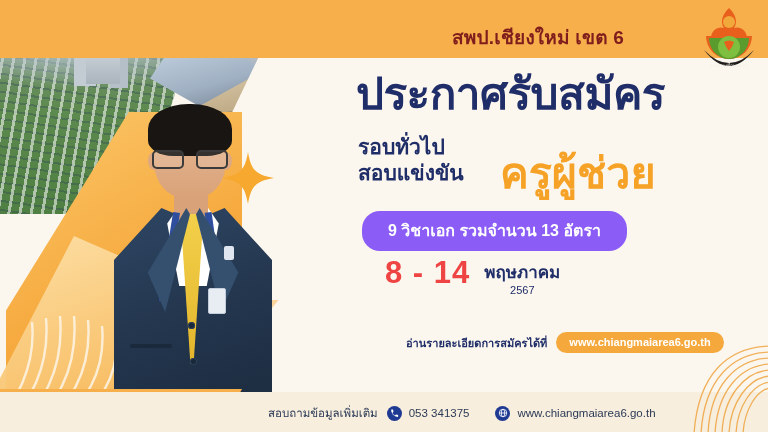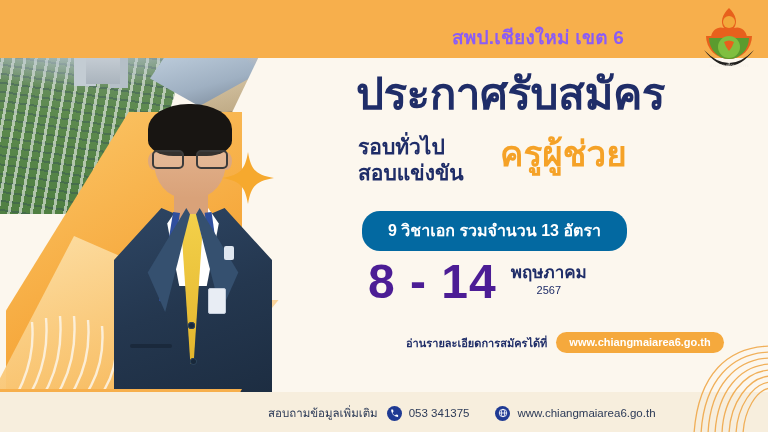--- a/index.html
+++ b/index.html
@@ -14,21 +14,21 @@
     user-select:none;
   }
 
   
   .top-band{
     position:absolute;left:0;top:0;width:768px;height:58px;
     background:#F7AF4C;
   }
   .band-title{
     position:absolute;left:452px;top:22px;
-    font-size:19px;font-weight:bold;color:#8b5cf6;
+    font-size:19px;font-weight:bold;color:#7f1d1d;
     letter-spacing:.2px;white-space:nowrap;
   }
 
   
   .emblem{
     position:absolute;left:698px;top:6px;width:62px;height:74px;
   }
 
   
   .collage{
@@ -170,33 +170,33 @@
     position:absolute;left:356px;top:72px;
     font-size:44px;font-weight:bold;color:#1F2D68;line-height:1;
     letter-spacing:-.5px;white-space:nowrap;
   }
   .sub-col{
     position:absolute;left:358px;top:134px;
     font-size:21px;font-weight:bold;color:#1F2D68;line-height:1.22;
     white-space:nowrap;
   }
   .bigorange{
-    position:absolute;left:500px;top:136px;
-    font-size:35px;font-weight:bold;color:#F5A227;line-height:1;
+    position:absolute;left:500px;top:152px;
+    font-size:43px;font-weight:bold;color:#F5A227;line-height:1;
     white-space:nowrap;
   }
   .pill-majors{
     position:absolute;left:362px;top:211px;
-    padding:7px 26px 8px;border-radius:18px;background:#0369a1;
+    padding:7px 26px 8px;border-radius:18px;background:#8b5cf6;
     font-size:16px;font-weight:bold;color:#ffffff;white-space:nowrap;
   }
   .daterow{position:absolute;left:368px;top:258px;display:flex;align-items:flex-start;}
   .dates{
-    font-size:48px;font-weight:bold;color:#4c1d95;line-height:.98;
-    letter-spacing:1px;white-space:nowrap;
+    font-size:31px;font-weight:bold;color:#ef4444;line-height:.98;
+    letter-spacing:1px;white-space:nowrap;margin-left:17px;
   }
   .monthbox{margin-left:14px;padding-top:6px;text-align:center;}
   .month{font-size:17px;font-weight:bold;color:#1F2D68;line-height:1.1;white-space:nowrap;}
   .year{font-size:11px;font-weight:normal;color:#1F2D68;line-height:1.35;}
   .readrow{position:absolute;left:366px;top:332px;display:flex;align-items:center;margin-left:40px;}
   .readlabel{font-size:11px;font-weight:bold;color:#1F2D68;white-space:nowrap;}
   .pill-url{
     margin-left:9px;padding:4px 13px 5px;border-radius:11px;background:#F5A93D;
     font-size:11px;font-weight:bold;color:#ffffff;white-space:nowrap;
   }

